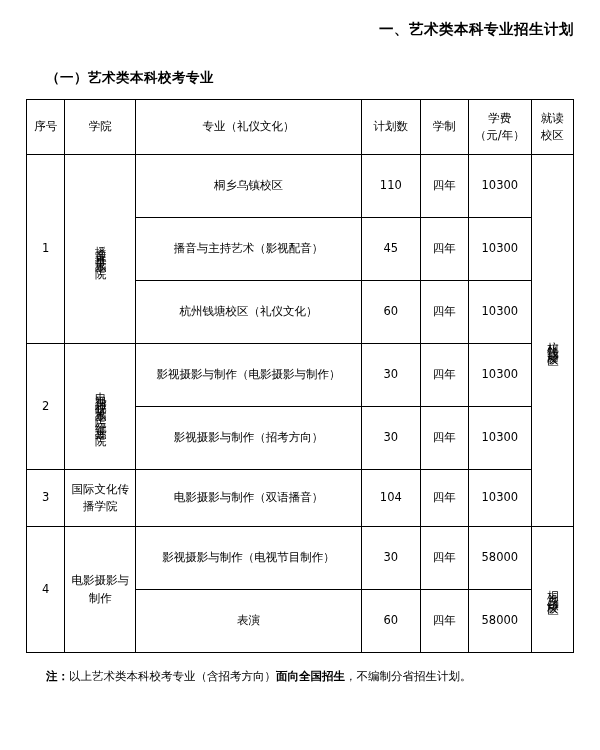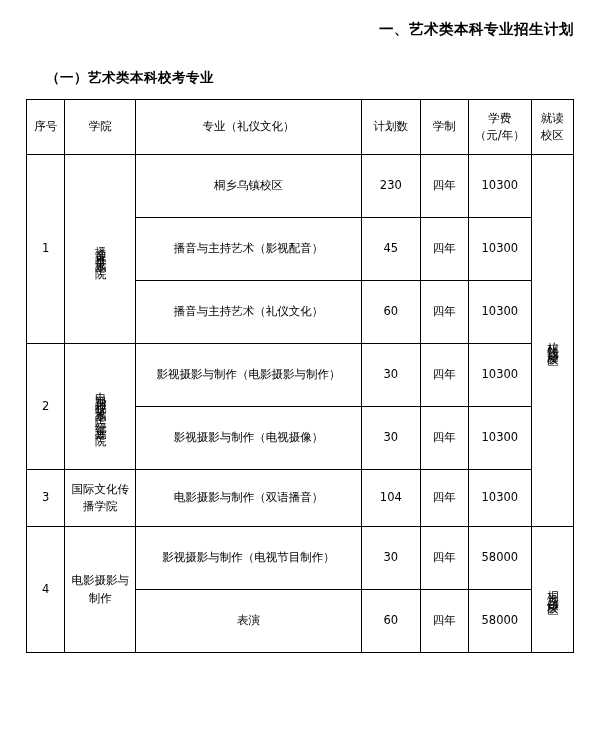--- a/index.html
+++ b/index.html
@@ -122,48 +122,48 @@
           <div>校区</div>
         </td>
       </tr>
     </thead>
     <tbody>
 
       <tr class="row-tall">
         <td rowspan="3">1</td>
         <td rowspan="3" class="vertical">播音主持艺术学院</td>
         <td class="major">桐乡乌镇校区</td>
-        <td>230</td>
+        <td>110</td>
         <td>四年</td>
         <td>10300</td>
         <td rowspan="6" class="vertical">杭州钱塘校区</td>
       </tr>
       <tr class="row-tall">
         <td class="major">播音与主持艺术（影视配音）</td>
         <td>45</td>
         <td>四年</td>
         <td>10300</td>
       </tr>
       <tr class="row-tall">
-        <td class="major">播音与主持艺术（礼仪文化）</td>
+        <td class="major">杭州钱塘校区（礼仪文化）</td>
         <td>60</td>
         <td>四年</td>
         <td>10300</td>
       </tr>
 
       <tr class="row-tall">
         <td rowspan="2">2</td>
         <td rowspan="2" class="vertical">电视与视听艺术学院（纪录片学院）</td>
         <td class="major">影视摄影与制作（电影摄影与制作）</td>
         <td>30</td>
         <td>四年</td>
         <td>10300</td>
       </tr>
       <tr class="row-tall">
-        <td class="major">影视摄影与制作（电视摄像）</td>
+        <td class="major">影视摄影与制作（招考方向）</td>
         <td>30</td>
         <td>四年</td>
         <td>10300</td>
       </tr>
 
       <tr class="row-mid">
         <td>3</td>
         <td>国际文化传播学院</td>
         <td class="major">电影摄影与制作（双语播音）</td>
         <td>104</td>
@@ -183,14 +183,15 @@
       <tr class="row-tall">
         <td class="major">表演</td>
         <td>60</td>
         <td>四年</td>
         <td>58000</td>
       </tr>
 
     </tbody>
   </table>
 
+  <p class="note"><span class="note-label">注：</span><span>以上艺术类本科校考专业（含招考方向）</span><span class="note-strong">面向全国招生</span><span>，不编制分省招生计划。</span></p>
 
 </div>
 
 </body></html>

